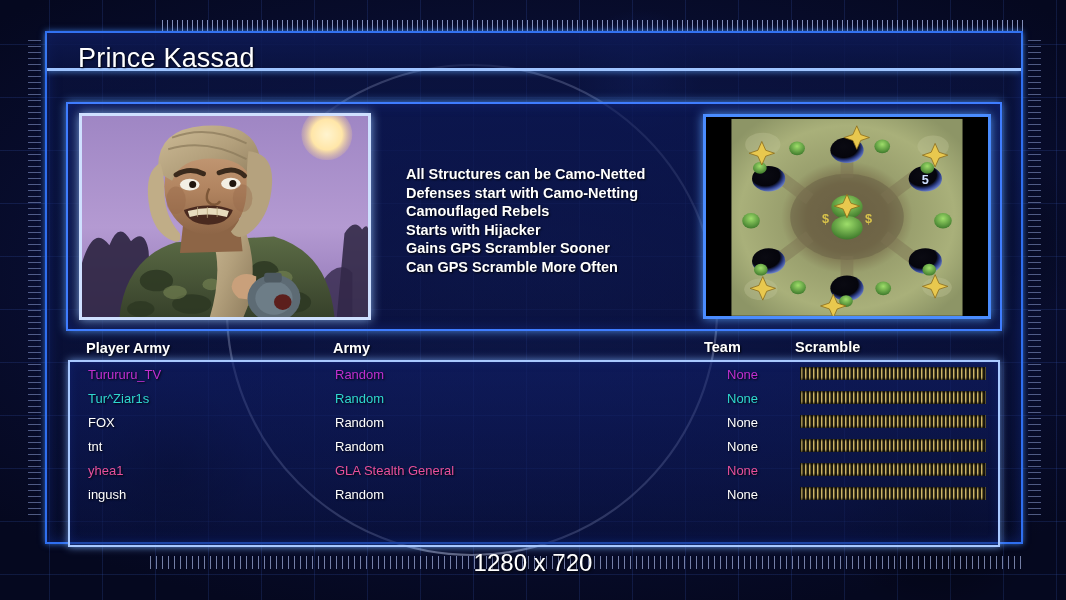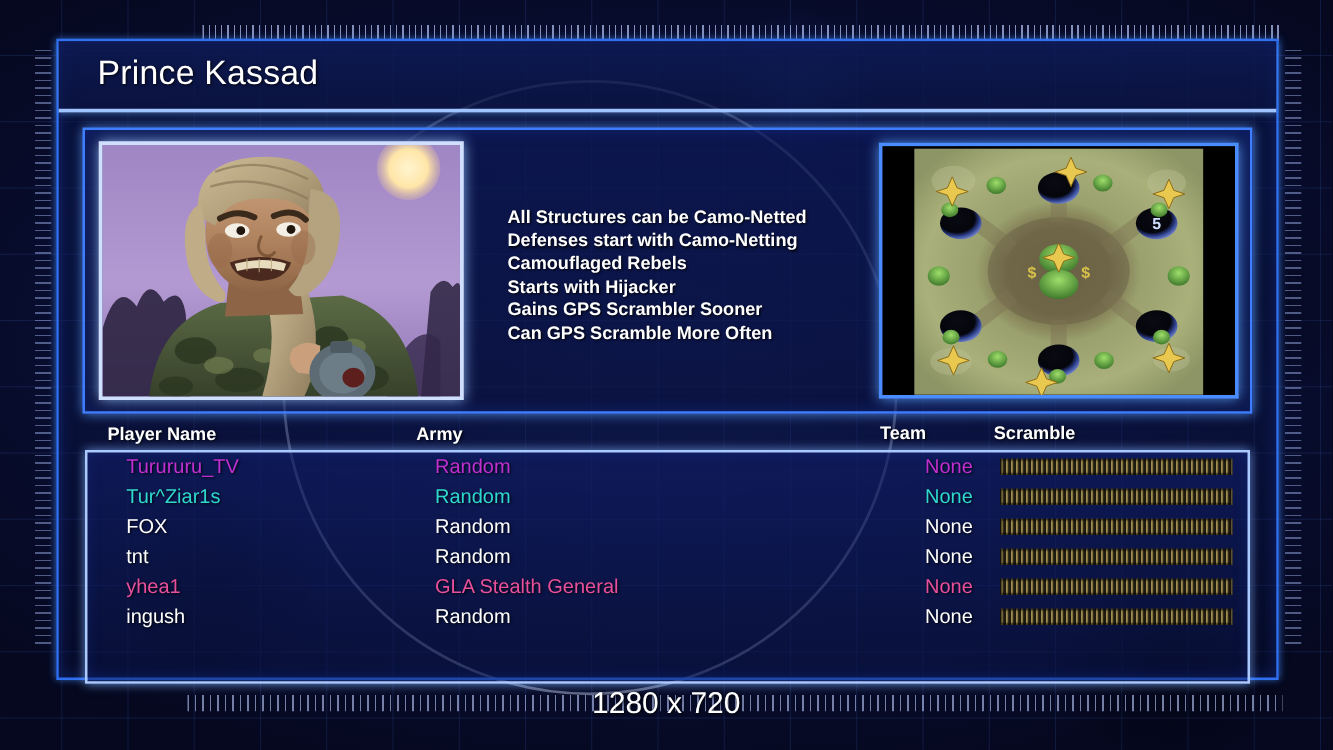--- a/index.html
+++ b/index.html
@@ -74,21 +74,21 @@
     left: 45px; top: 31px; width: 978px; height: 513px;
     border: 2px solid #2f6ff0;
     box-shadow: 0 0 6px rgba(70,140,255,.75),
                 inset 0 0 14px rgba(20,50,150,.55);
     background: linear-gradient(180deg, rgba(12,22,72,.55) 0%, rgba(10,18,62,.25) 100%);
   }
 
   
   .title-bar {
     position: absolute;
-    left: 47px; top: 33px; width: 974px; height: 57px;
+    left: 47px; top: 33px; width: 974px; height: 38px;
     border-bottom: 3px solid #9fc4ff;
     box-shadow: 0 2px 5px rgba(100,170,255,.45);
     background: linear-gradient(180deg, rgba(14,26,86,.75), rgba(10,20,68,.55));
   }
   .title-text {
     position: absolute;
     left: 31px; top: 10px;
     font-size: 27px;
     color: #ffffff;
     letter-spacing: .2px;
@@ -161,21 +161,21 @@
     box-shadow: 0 0 8px rgba(130,180,255,.75), inset 0 0 10px rgba(20,45,140,.4);
     background: linear-gradient(180deg, rgba(16,30,104,.60), rgba(10,20,72,.40));
   }
   .rows { position: absolute; left: 0; top: 0; right: 0; }
   .prow {
     position: relative;
     height: 24px;
     display: flex;
     align-items: center;
   }
-  .cell { white-space: nowrap; font-size: 16px; text-shadow: 1px 1px 2px rgba(0,0,0,.85); margin-left: 13px; }
+  .cell { white-space: nowrap; font-size: 13px; text-shadow: 1px 1px 2px rgba(0,0,0,.85); }
   .c-name { position: absolute; left: 18px; }
   .c-army { position: absolute; left: 265px; }
   .c-team { position: absolute; left: 657px; }
   .c-prog { position: absolute; left: 730px; top: 5px; }
 
   .bar {
     width: 186px; height: 13px;
     background:
       repeating-linear-gradient(to right,
         #cbb46a 0px, #cbb46a 1px,
@@ -406,21 +406,21 @@
         <path d="M150 18 l4 -9 l4 9 l9 3 l-9 3 l-4 9 l-4 -9 l-9 -3 Z"></path>
         <path d="M230 36 l4 -9 l4 9 l9 3 l-9 3 l-4 9 l-4 -9 l-9 -3 Z"></path>
         <path d="M54 172 l4 -9 l4 9 l9 3 l-9 3 l-4 9 l-4 -9 l-9 -3 Z"></path>
         <path d="M230 170 l4 -9 l4 9 l9 3 l-9 3 l-4 9 l-4 -9 l-9 -3 Z"></path>
         <path d="M126 190 l4 -9 l4 9 l9 3 l-9 3 l-4 9 l-4 -9 l-9 -3 Z"></path>
         <path d="M140 88 l4 -9 l4 9 l9 3 l-9 3 l-4 9 l-4 -9 l-9 -3 Z"></path>
       </g>
     </svg>
   </div>
 
-  <div class="col-head" style="left:86px; top:340px;">Player Name</div>
+  <div class="col-head" style="left:86px; top:340px;">Player Army</div>
   <div class="col-head" style="left:333px; top:340px;">Army</div>
   <div class="col-head" style="left:704px; top:339px;">Team</div>
   <div class="col-head" style="left:795px; top:339px;">Scramble</div>
 
   <div class="table-panel">
     <div class="rows" id="rows">
         <div class="prow">
           <span class="cell c-name" style="color: rgb(192, 47, 208);">Turururu_TV</span>
           <span class="cell c-army" style="color: rgb(192, 47, 208);">Random</span>
           <span class="cell c-team" style="color: rgb(192, 47, 208);">None</span>

